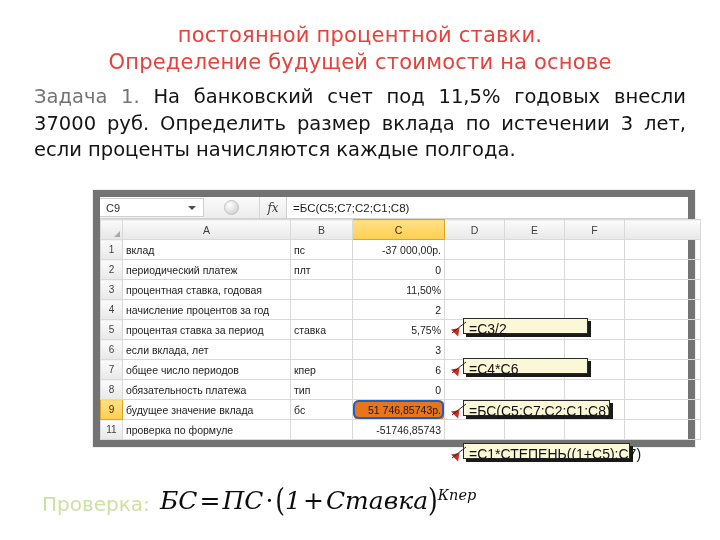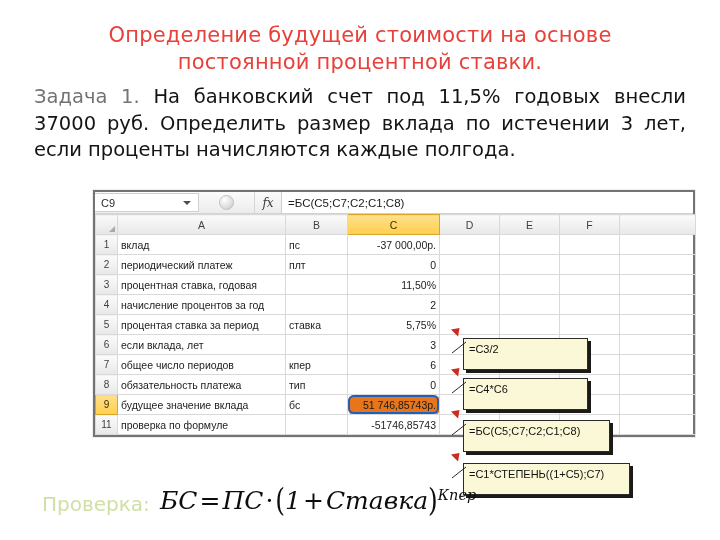--- a/index.html
+++ b/index.html
@@ -44,21 +44,21 @@
   }
   .problem .task-label { color: #737373; }
   .problem .body { color: #141414; }
 
   
   .excel {
     position: absolute;
     left: 93px; top: 190px;
     width: 602px;
     background: #ffffff;
-    border: 2px solid #737373;
+    border: 7px solid #737373;
     box-shadow: 0 0 0 1px #eeeeee;
   }
 
   
   .fbar {
     display: flex;
     align-items: stretch;
     height: 22px;
     background: linear-gradient(#fdfdfd, #f2f2f2);
     border-bottom: 1px solid #d2d2d2;
@@ -194,28 +194,27 @@
     position: relative;
     border-radius: 6px;
   }
 
   
   .callout {
     position: absolute;
     background: #fbf8d8;
     border: 1px solid #2a2a2a;
     box-shadow: 3px 3px 0 #1a1a1a;
-    font-size: 11px;
+    font-size: 14px;
     color: #111111;
     padding: 2px 5px 2px 5px;
-    height: 32px;
+    height: 16px;
     line-height: 16px;
     white-space: nowrap;
     font-family: "Liberation Sans", sans-serif;
-    margin-top: 20px;
   }
   .callout .tail {
     position: absolute;
     left: -13px; top: 2px;
     width: 15px; height: 14px;
     pointer-events: none;
   }
   #co1 { left: 463px; top: 318px; width: 125px; }
   #co2 { left: 463px; top: 358px; width: 125px; }
   #co3 { left: 463px; top: 400px; width: 147px; }
@@ -254,22 +253,22 @@
     vertical-align: super;
   }
   .paren-tall { display: inline-block; transform: scaleY(1.25); }
 </style>
 </head>
 <body>
 
 <div id="slide">
 
   <div class="title">
+    <div>постоянной процентной ставки.</div>
     <div>Определение будущей стоимости на основе</div>
-    <div>постоянной процентной ставки.</div>
   </div>
 
   <div class="problem"><span class="task-label">Задача 1.</span><span class="body"> На банковский счет под 11,5% годовых внесли 37000 руб. Определить размер вклада по истечении 3 лет, если проценты начисляются каждые полгода.</span></div>
 
   <div class="excel">
 
     <div class="fbar">
       <div class="namebox">
         <span>C9</span>
         <span class="caret"></span>

